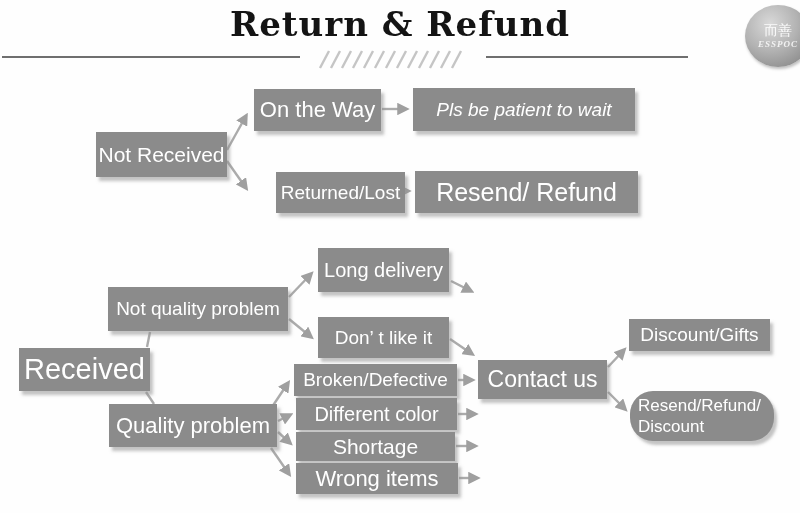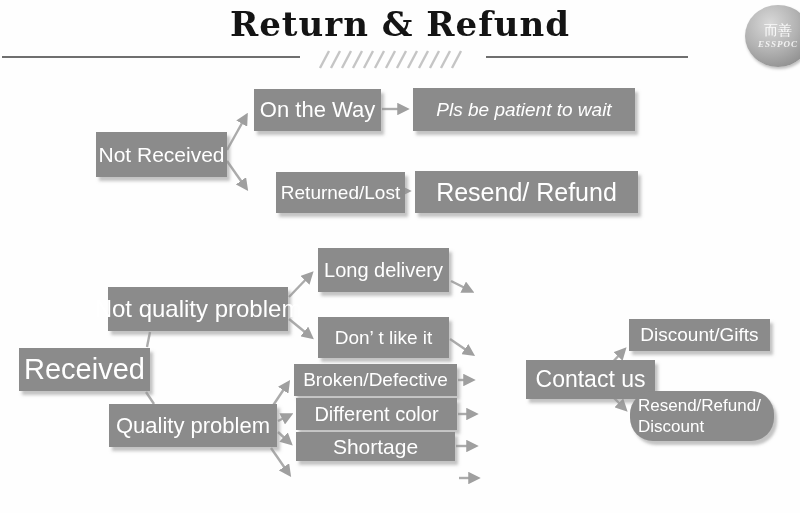--- a/index.html
+++ b/index.html
@@ -26,29 +26,29 @@
     position:absolute;z-index:2;display:flex;align-items:center;justify-content:center;
     background:#8b8b8b;color:#ffffff;white-space:nowrap;
     box-shadow:3px 4px 3px rgba(145,145,145,0.55);
   }
   .n-on-the-way{left:254px;top:89px;width:127px;height:42px;font-size:22px;}
   .n-pls-wait{left:413px;top:88px;width:222px;height:43px;font-size:19px;font-style:italic;}
   .n-not-received{left:96px;top:132px;width:131px;height:45px;font-size:21px;}
   .n-returned-lost{left:252px;top:172px;width:129px;height:41px;font-size:19px;margin-left:24px;}
   .n-resend-refund{left:415px;top:171px;width:223px;height:42px;font-size:25px;}
   .n-long-delivery{left:318px;top:248px;width:131px;height:44px;font-size:20px;}
-  .n-not-quality{left:108px;top:287px;width:180px;height:44px;font-size:24px;}
+  .n-not-quality{left:108px;top:287px;width:180px;height:44px;font-size:19px;}
   .n-dont-like{left:318px;top:317px;width:131px;height:41px;font-size:19px;}
   .n-received{left:19px;top:348px;width:131px;height:43px;font-size:29px;}
   .n-quality-problem{left:109px;top:404px;width:168px;height:43px;font-size:22px;}
   .n-broken-defective{left:294px;top:364px;width:163px;height:32px;font-size:19px;}
   .n-different-color{left:296px;top:398px;width:161px;height:32px;font-size:20px;}
   .n-shortage{left:296px;top:432px;width:159px;height:29px;font-size:21px;}
   .n-wrong-items{left:296px;top:463px;width:162px;height:31px;font-size:22px;}
-  .n-contact-us{left:478px;top:360px;width:129px;height:39px;font-size:23px;margin-left:48px;}
+  .n-contact-us{left:478px;top:360px;width:129px;height:39px;font-size:23px;}
   .n-discount-gifts{left:629px;top:319px;width:141px;height:32px;font-size:19px;}
   .n-resend-discount{left:630px;top:391px;width:144px;height:50px;font-size:17px;
     white-space:pre-line;justify-content:flex-start;text-align:left;padding-left:8px;
     box-sizing:border-box;line-height:1.25;border-radius:23px;}
 </style>
 </head>
 <body>
 
 <div class="stage">
 
@@ -103,18 +103,19 @@
   <div class="node n-returned-lost">Returned/Lost</div>
   <div class="node n-resend-refund">Resend/ Refund</div>
   <div class="node n-long-delivery">Long delivery</div>
   <div class="node n-not-quality">Not quality problem</div>
   <div class="node n-dont-like">Don’ t like it</div>
   <div class="node n-received">Received</div>
   <div class="node n-quality-problem">Quality problem</div>
   <div class="node n-broken-defective">Broken/Defective</div>
   <div class="node n-different-color">Different color</div>
   <div class="node n-shortage">Shortage</div>
+  <div class="node n-wrong-items">Wrong items</div>
   <div class="node n-contact-us">Contact us</div>
   <div class="node n-discount-gifts">Discount/Gifts</div>
   <div class="node n-resend-discount">Resend/Refund/
 Discount</div>
 
 </div>
 
 </body></html>

